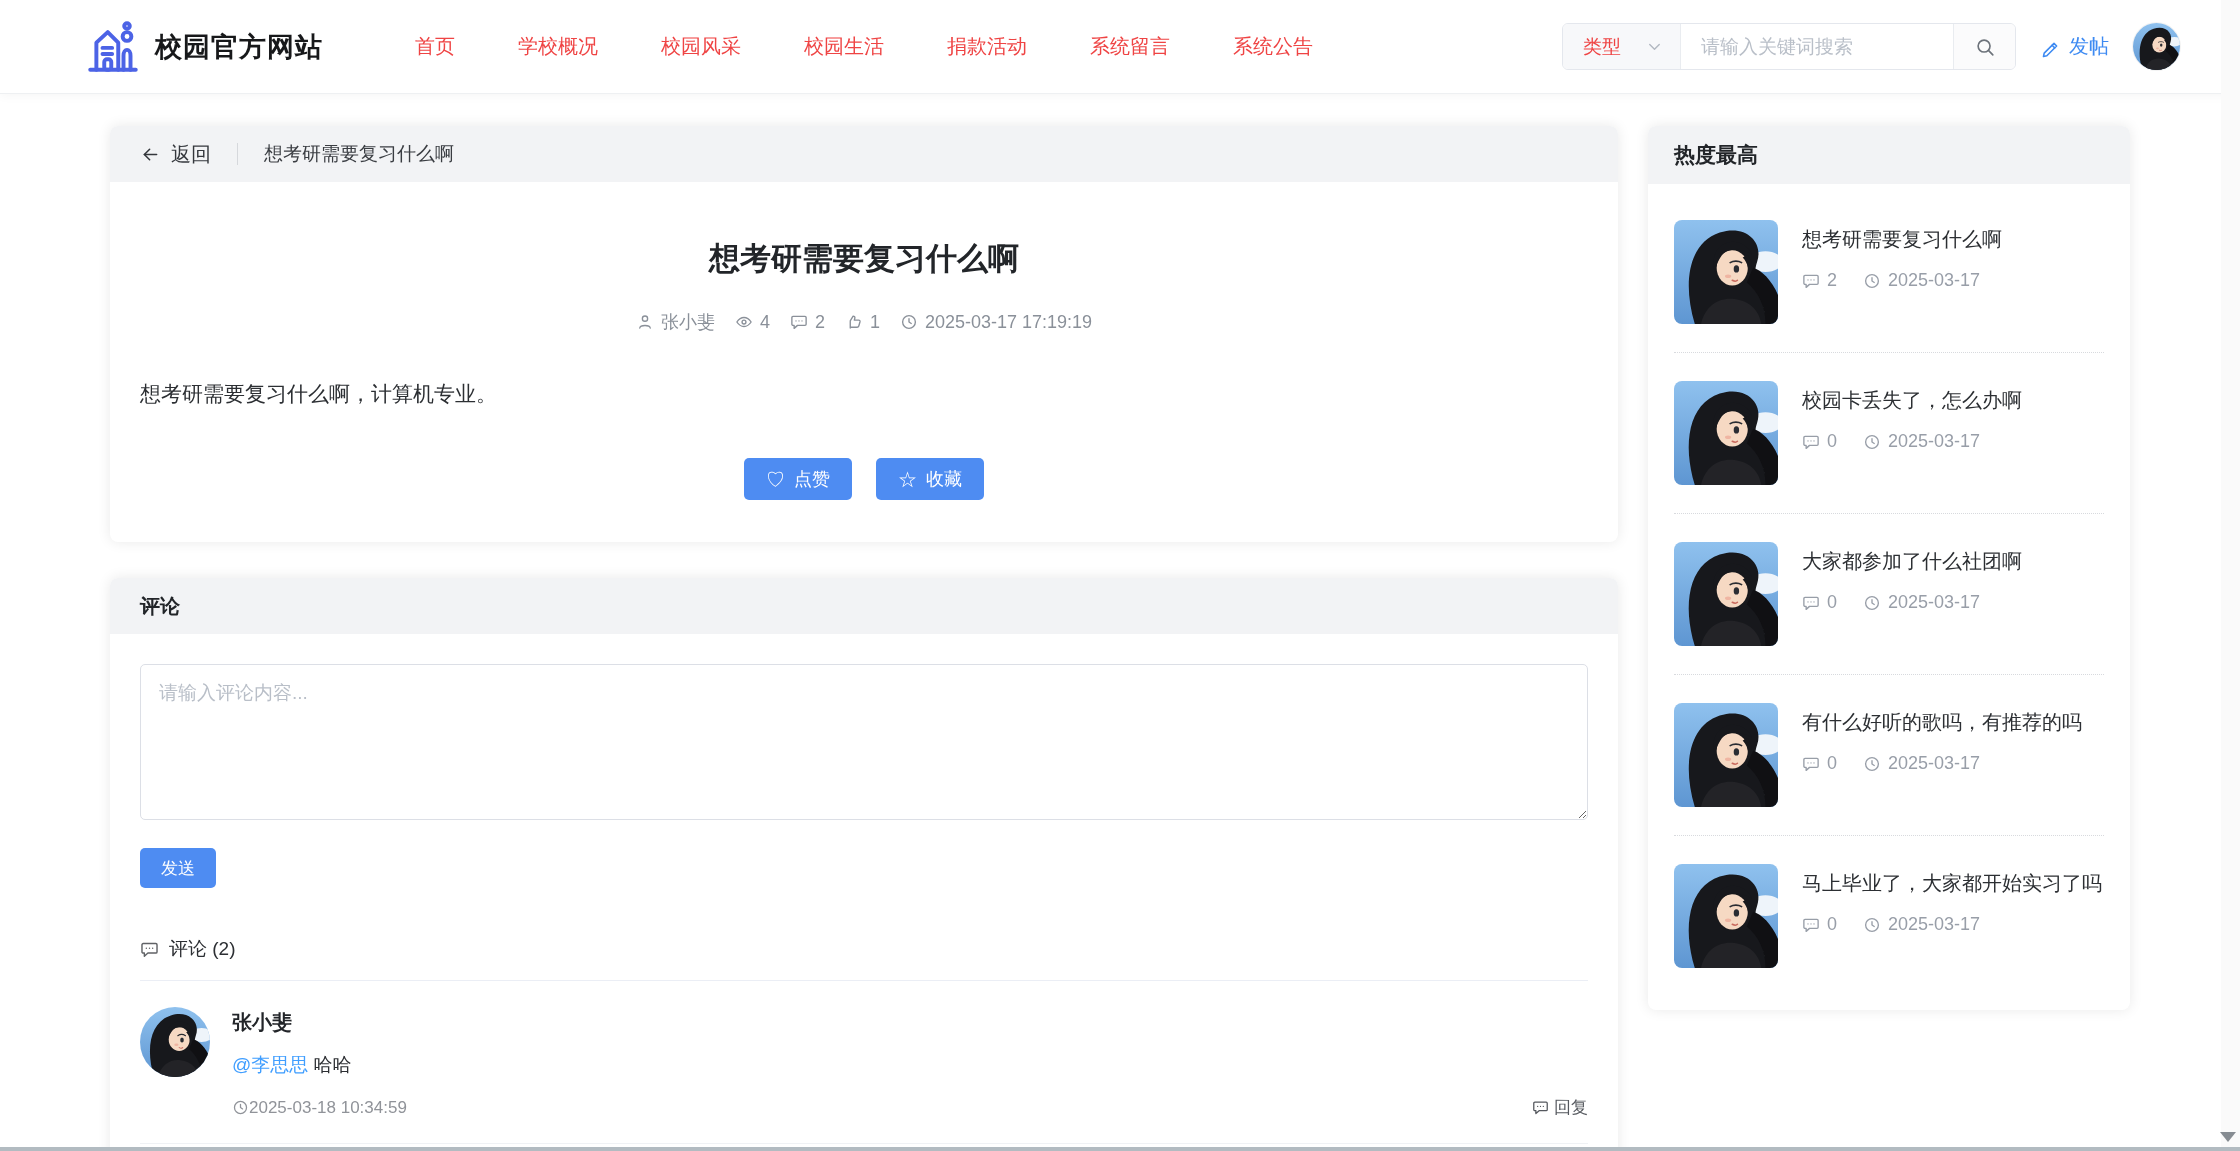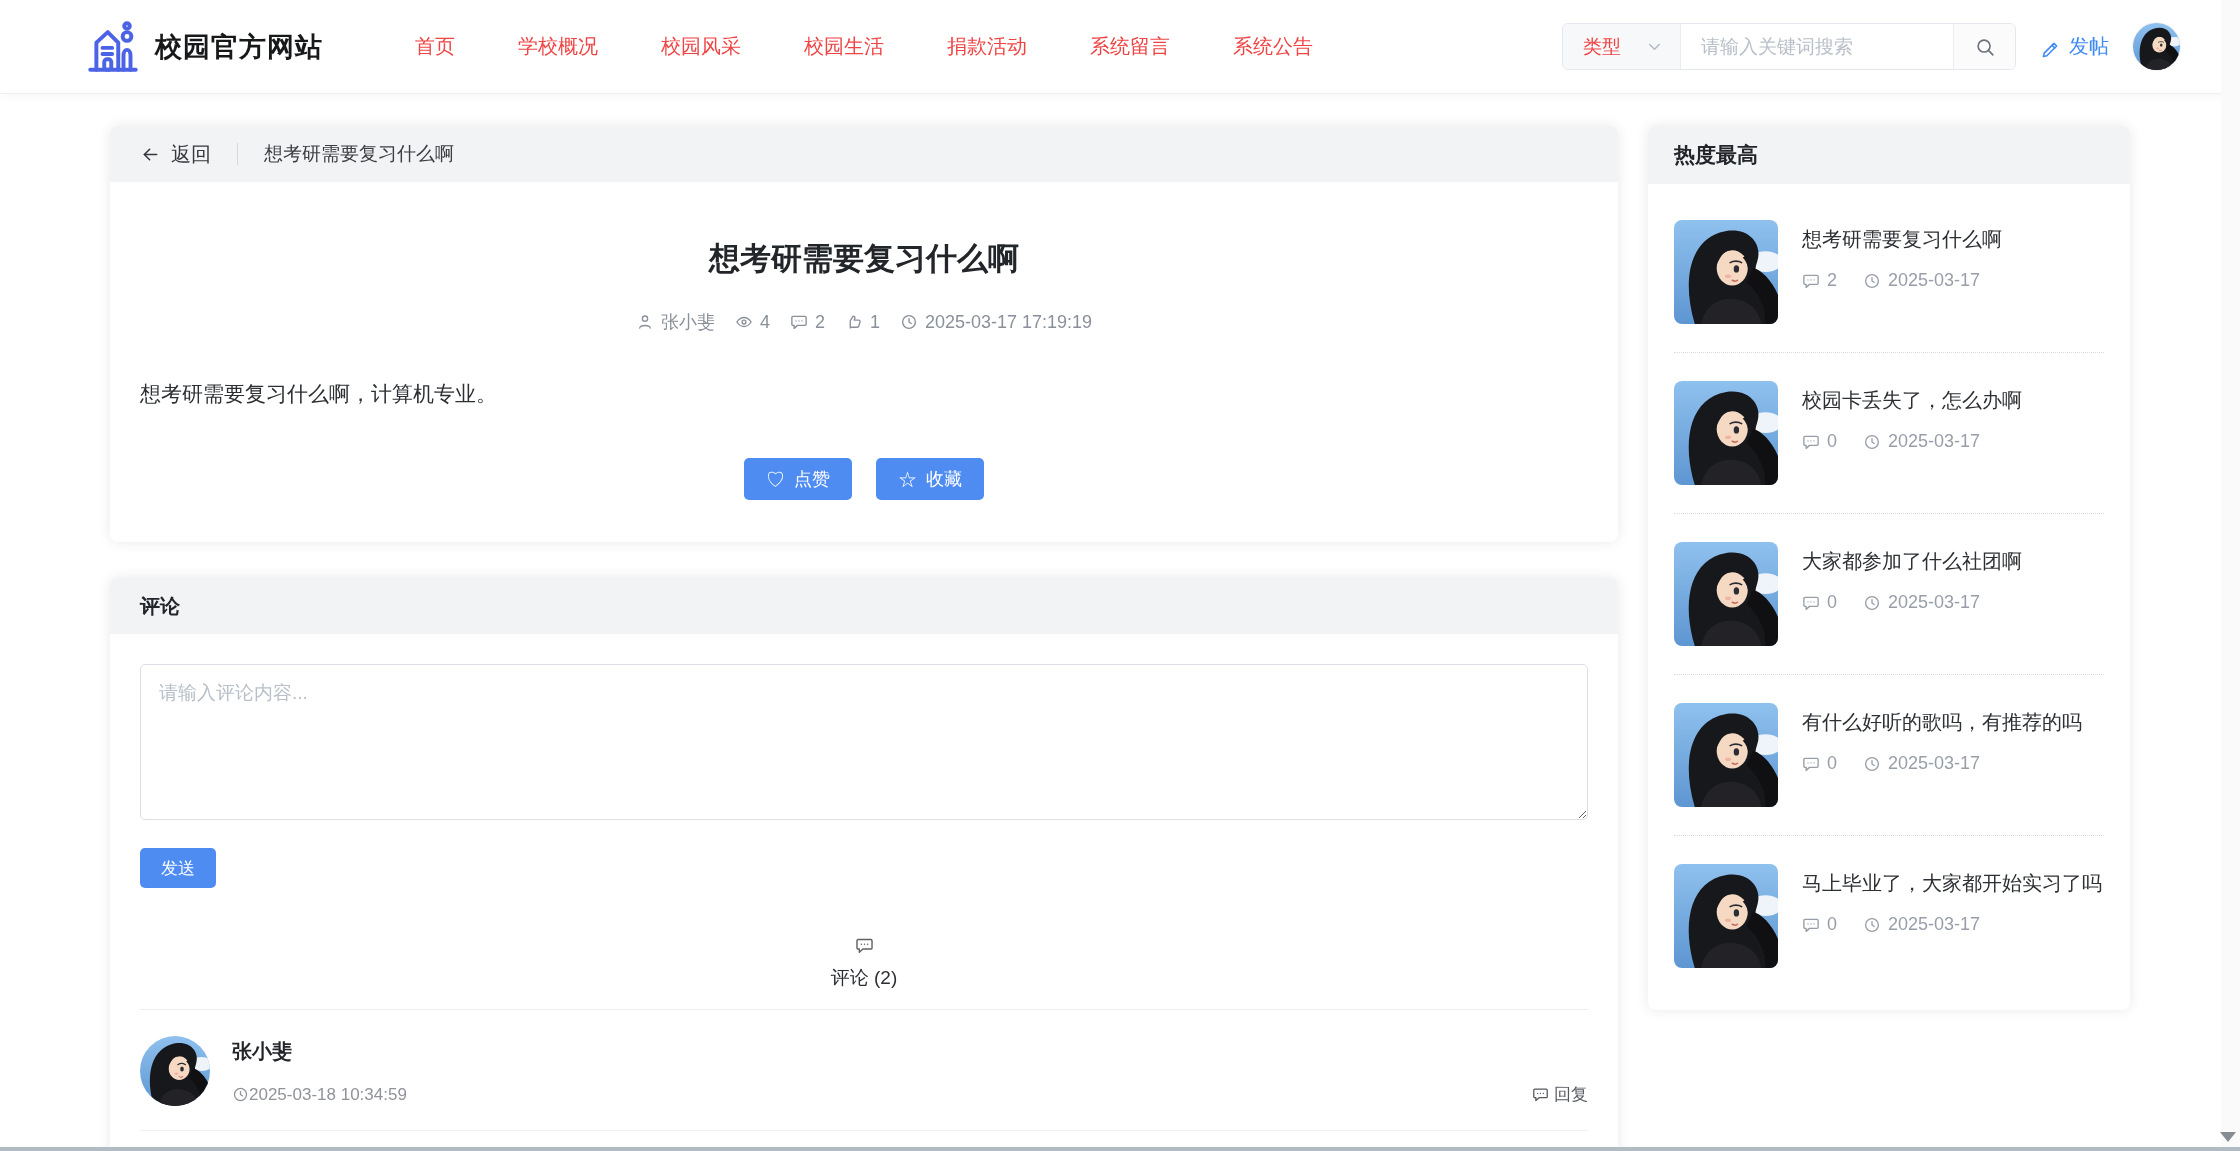--- a/index.html
+++ b/index.html
@@ -45,21 +45,21 @@
   .btn-glyph{ font-size:19px; line-height:1;}
   
   .comments-card{ margin-top:36px; padding-bottom:1px;}
   .comments-bar{ height:56px; font-weight:bold; font-size:20px; color:#222529;}
   .comments-body{ padding:30px 30px 0;}
   .comment-input{ width:100%; height:156px; border:1px solid #dcdfe6; border-radius:5px; resize:vertical;
                   padding:15px 18px; font-size:19px; font-family:inherit; color:#303133; outline:none;}
   .comment-input::placeholder{ color:#b9bfc8;}
   .send-btn{ margin-top:24px; height:40px; padding:0 21px; font-size:17px;}
   .comments-count{ margin-top:48px; display:flex; align-items:center; gap:10px; font-size:19px; color:#2c2f33;
-                   padding-bottom:18px; border-bottom:1px solid #ebeef5;flex-direction:column;}
+                   padding-bottom:18px; border-bottom:1px solid #ebeef5;}
   .comment-item{ display:flex; gap:22px; padding:26px 0 24px; border-bottom:1px solid #f0f2f5;}
   .comment-avatar{ width:70px; height:70px; border-radius:50%; overflow:hidden; flex:none;}
   .comment-main{ flex:1; padding-top:2px;}
   .comment-name{ font-size:20px; font-weight:bold; color:#222529;}
   .comment-text{ margin-top:16px; font-size:19px; color:#2c2f33;}
   .mention{ color:#409eff; cursor:pointer;}
   .comment-footer{ margin-top:18px; display:flex; align-items:center; gap:0; color:#909399; font-size:17px;}
   .reply-btn{ margin-left:auto; display:flex; align-items:center; gap:5px; color:#55585e; cursor:pointer;}
   
   .sidebar{ width:482px; flex:none;}
@@ -265,20 +265,24 @@
 
         
         <div class="comment-item">
           <div class="comment-avatar">
             <svg class="avatarsvg" viewBox="0 0 100 100">
                 <use href="#girl-anime"></use>
               </svg>
           </div>
           <div class="comment-main">
             <div class="comment-name">张小斐</div>
+            <div class="comment-text">
+              <span class="mention">@李思思</span>
+              <span>哈哈</span>
+            </div>
             <div class="comment-footer">
               <svg class="ico" viewBox="0 0 24 24">
                 <circle cx="12" cy="12" r="8.5"></circle>
                   <path d="M12 7.5V12l3 2"></path>
               </svg>
               <span>2025-03-18 10:34:59</span>
               <span class="reply-btn">
                 <svg class="ico" viewBox="0 0 24 24">
                   <path d="M4 4.5h16c.8 0 1.5.7 1.5 1.5v9c0 .8-.7 1.5-1.5 1.5H10l-4.5 4v-4H4c-.8 0-1.5-.7-1.5-1.5V6c0-.8.7-1.5 1.5-1.5Z"></path>
                   <path d="M8 10.5h.01M12 10.5h.01M16 10.5h.01"></path>

